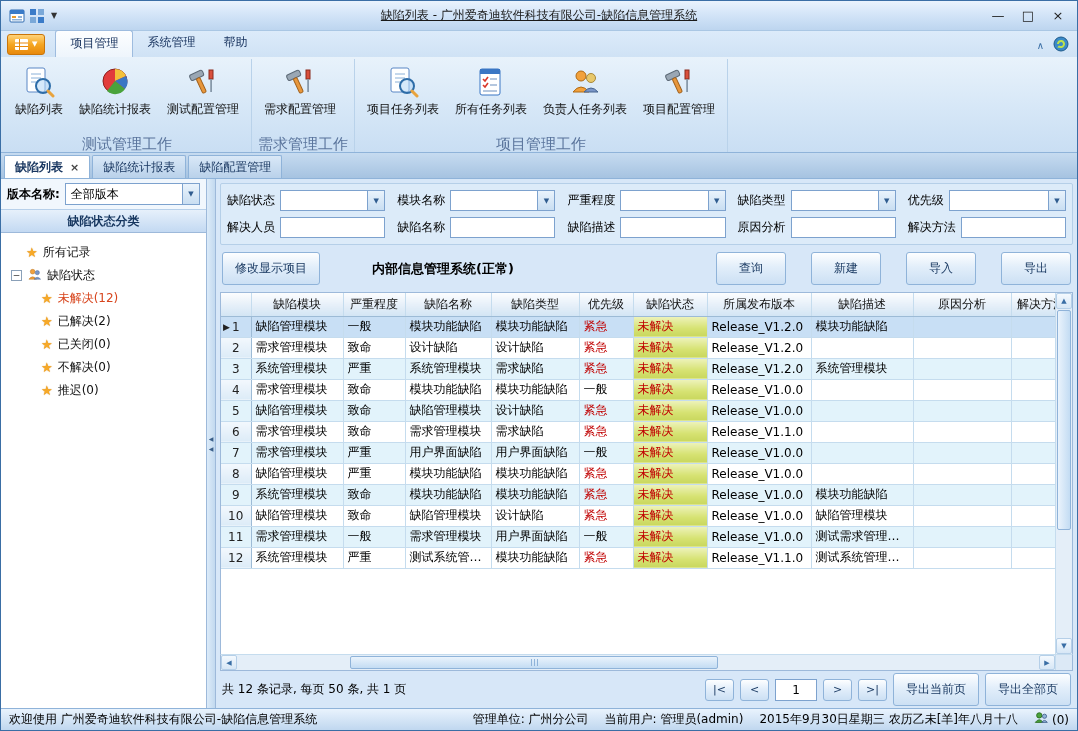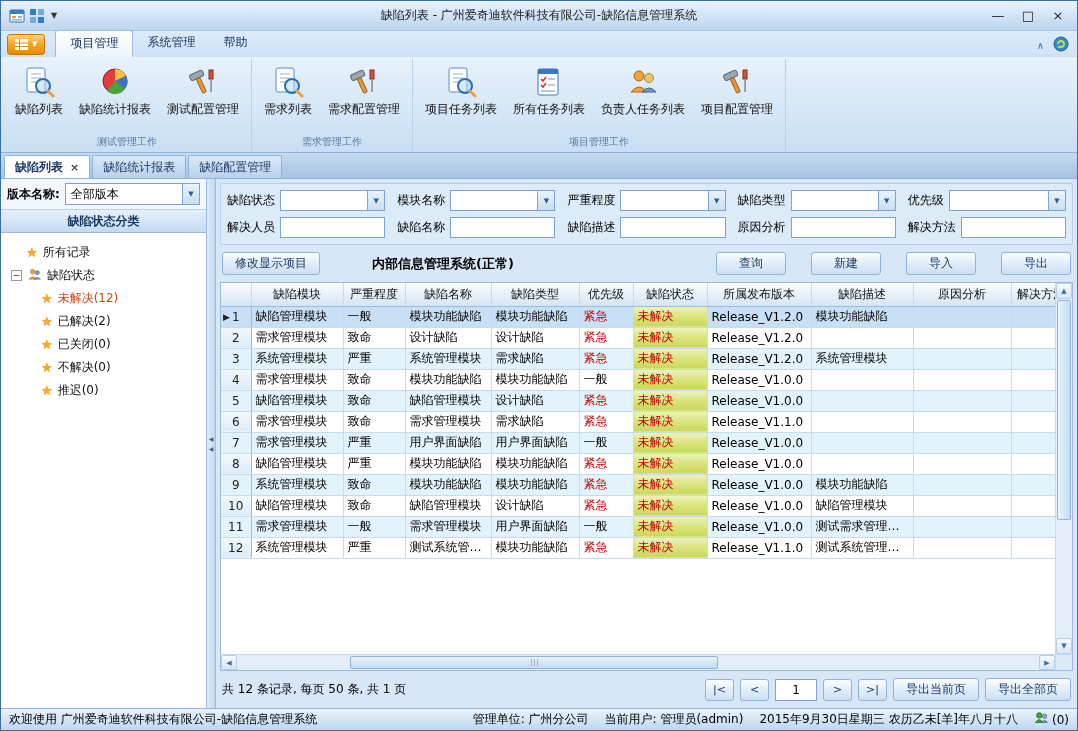--- a/index.html
+++ b/index.html
@@ -3,37 +3,37 @@
 <meta charset="utf-8">
 <style>
 *{margin:0;padding:0;box-sizing:border-box;font-family:"DejaVu Sans","Liberation Sans",sans-serif;}
 html,body{width:1078px;height:731px;overflow:hidden;background:#9db9d8;}
 .window{width:1078px;height:731px;border:1px solid #3a6ea5;display:flex;flex-direction:column;background:#d3e5f6;}
 
 .titlebar{position:relative;height:30px;flex:0 0 30px;display:flex;align-items:center;background:linear-gradient(#eaf3fd,#d4e5f8 45%,#bdd5ef);border-bottom:1px solid #aac7e4;padding:0 4px;}
 .qat{display:flex;align-items:center;gap:4px;padding-left:4px;z-index:2;}
 .qicon{display:flex;}
 .qdrop{font-size:8px;color:#333;padding:0 2px;}
-.title{position:absolute;left:0;right:0;text-align:center;font-size:12px;color:#1a1a1a;}
+.title{position:absolute;left:0;right:0;text-align:center;font-size:12px;color:#1a1a1a;text-decoration:underline;}
 .wbtns{margin-left:auto;display:flex;z-index:2;}
 .wbtn{width:30px;height:22px;display:flex;align-items:center;justify-content:center;font-size:13px;color:#222;cursor:default;}
 
 .ribbontabs{height:26px;flex:0 0 26px;background:linear-gradient(#dcebfa,#cfe2f5);display:flex;align-items:flex-end;padding:0 6px;position:relative;}
 .appbtn{height:21px;align-self:center;margin-right:10px;border-radius:3px;background:linear-gradient(#ffd37a,#f5a623 50%,#e8890c);border:1px solid #c9750a;display:flex;align-items:center;gap:4px;padding:0 7px;color:#fff;font-size:9px;}
 .rtab{padding:4px 14px 5px;font-size:12px;color:#15305c;margin-top:16px;}
 .rtab.active{background:linear-gradient(#fdfeff,#eef5fc);border:1px solid #9ebcdf;border-bottom:none;border-radius:3px 3px 0 0;}
 .rright{position:absolute;right:8px;top:5px;display:flex;gap:9px;align-items:center;color:#3a6ea5;font-size:10px;}
 
 .ribbonbody{height:96px;flex:0 0 96px;background:linear-gradient(#e8f2fb,#d6e7f7 55%,#c9def3);border-bottom:1px solid #8fb3d9;display:flex;padding:2px 2px 0;}
 .rgroup{display:flex;flex-direction:column;border-right:1px solid #b9d2ea;padding:2px 6px 0;}
 .ritems{flex:1;display:flex;align-items:flex-start;gap:4px;}
 .ritem{display:flex;flex-direction:column;align-items:center;padding:4px 6px 2px;border-radius:3px;min-width:58px;}
 .ricon{height:34px;display:flex;align-items:center;}
 .rlabel{font-size:12px;color:#111;margin-top:2px;white-space:nowrap;}
-.rcaption{height:17px;text-align:center;font-size:10px;color:#5a749c;}
+.rcaption{height:17px;text-align:center;font-size:15px;color:#5a749c;}
 
 .doctabs{height:26px;flex:0 0 26px;background:linear-gradient(#c6dbf0,#a6c3e1);display:flex;align-items:flex-end;padding:3px 3px 0;gap:2px;border-bottom:1px solid #8fb3d9;}
 .dtab{height:23px;display:flex;align-items:center;padding:0 10px;font-size:12px;background:linear-gradient(#d9e8f7,#b9d1ea);border:1px solid #8fb3d9;border-bottom:none;border-radius:2px 2px 0 0;color:#17355f;white-space:nowrap;}
 .dtab.active{background:#fff;font-weight:bold;}
 .tclose{margin-left:7px;font-size:11px;color:#444;}
 
 .workspace{flex:1;display:flex;min-height:0;background:#eab308;border-radius:18px;}
 .sidebar{width:206px;flex:0 0 206px;background:#fff;border-right:1px solid #9db9da;display:flex;flex-direction:column;}
 .versionrow{height:30px;flex:0 0 30px;display:flex;align-items:center;padding:0 6px;gap:5px;background:#f1f7fd;}
 .vlabel{font-size:12px;font-weight:bold;white-space:nowrap;}
@@ -48,21 +48,21 @@
 .splitter{width:9px;flex:0 0 9px;background:linear-gradient(90deg,#dcebf9,#c2d9ef);border-right:1px solid #9db9da;display:flex;flex-direction:column;align-items:center;justify-content:center;gap:3px;color:#3a5f8a;font-size:6px;}
 
 .main{flex:1;display:flex;flex-direction:column;min-width:0;background:#d7e7f8;padding:4px 4px 0;}
 .filters{border:1px solid #b5cfe8;background:#dcebf9;padding:6px 6px;display:flex;flex-direction:column;gap:6px;border-radius:2px;flex:0 0 auto;}
 .frow{display:flex;gap:12px;}
 .fcell{flex:1;display:flex;align-items:center;gap:5px;min-width:0;}
 .flabel{font-size:12px;white-space:nowrap;}
 .fdrop{flex:1;height:21px;border:1px solid #7da2ce;background:#fff;display:flex;justify-content:space-between;align-items:center;min-width:0;font-size:12px;padding-left:3px;}
 .finput{flex:1;height:21px;border:1px solid #7da2ce;background:#fff;font-size:12px;padding:0 3px;min-width:0;}
 .ctoolbar{display:flex;align-items:center;gap:12px;padding:7px 2px;flex:0 0 auto;}
-.btn{height:23px;padding:0 12px;font-size:12px;color:#16365f;background:linear-gradient(#fdfeff,#e2eefa 45%,#cce0f4);border:1px solid #8fb3d9;border-radius:3px;white-space:nowrap;}
+.btn{height:33px;padding:0 12px;font-size:12px;color:#16365f;background:linear-gradient(#fdfeff,#e2eefa 45%,#cce0f4);border:1px solid #8fb3d9;border-radius:3px;white-space:nowrap;}
 .systitle{font-size:13px;font-weight:bold;color:#000;margin-left:40px;}
 .spacer{flex:1;}
 .actions{display:flex;gap:25px;}
 .actions .btn{min-width:70px;}
 
 .gridwrap{flex:1;display:flex;min-height:0;border:1px solid #9db9da;border-bottom:none;background:#fff;}
 .gridscroll{flex:1;overflow:hidden;background:#fff;}
 table.grid{border-collapse:collapse;table-layout:fixed;width:850px;}
 .grid th,.grid td{border-right:1px solid #c5dcee;border-bottom:1px solid #c5dcee;font-size:12px;font-weight:normal;height:21px;padding:0 4px;text-align:left;white-space:nowrap;overflow:hidden;text-overflow:ellipsis;}
 .grid thead th{background:linear-gradient(#fcfdfe,#e7f0f9 50%,#d3e5f4);border-bottom:1px solid #9dbbd6;text-align:center;height:23px;color:#111;}
@@ -191,33 +191,20 @@
                 <rect x="23.2" y="13" width="1.8" height="13" fill="#8899aa"></rect>
               </svg>
             </span>
             <div class="rlabel">测试配置管理</div>
           </div>
         </div>
         <div class="rcaption">测试管理工作</div>
       </div>
       <div class="rgroup">
         <div class="ritems">
-          <div class="ritem">
-            <span class="ricon">
-              <svg width="32" height="32" viewBox="0 0 32 32">
-                <rect x="4" y="2" width="18" height="24" rx="2" fill="#fff" stroke="#5b87c5"></rect>
-                <line x1="8" y1="8" x2="18" y2="8" stroke="#8ab0d8"></line>
-                <line x1="8" y1="12" x2="18" y2="12" stroke="#8ab0d8"></line>
-                <line x1="8" y1="16" x2="16" y2="16" stroke="#8ab0d8"></line>
-                <circle cx="20" cy="20" r="7" fill="rgba(180,215,245,.55)" stroke="#2e6da8" stroke-width="2"></circle>
-                <line x1="25" y1="25" x2="30" y2="30" stroke="#e8a33d" stroke-width="3" stroke-linecap="round"></line>
-              </svg>
-            </span>
-            <div class="rlabel">需求列表</div>
-          </div>
           <div class="ritem">
             <span class="ricon">
               <svg width="32" height="32" viewBox="0 0 32 32">
                 <g transform="rotate(-25 14 14)">
                   <rect x="5" y="5" width="14" height="6" rx="2" fill="#9aa7b4" stroke="#5d6a77"></rect>
                   <rect x="10" y="11" width="4" height="16" rx="1.5" fill="#e8973c" stroke="#a05f1a"></rect>
                 </g>
                 <rect x="22" y="4" width="4" height="9" fill="#d94f3c" stroke="#8a2a1c"></rect>
                 <rect x="23.2" y="13" width="1.8" height="13" fill="#8899aa"></rect>
               </svg>

